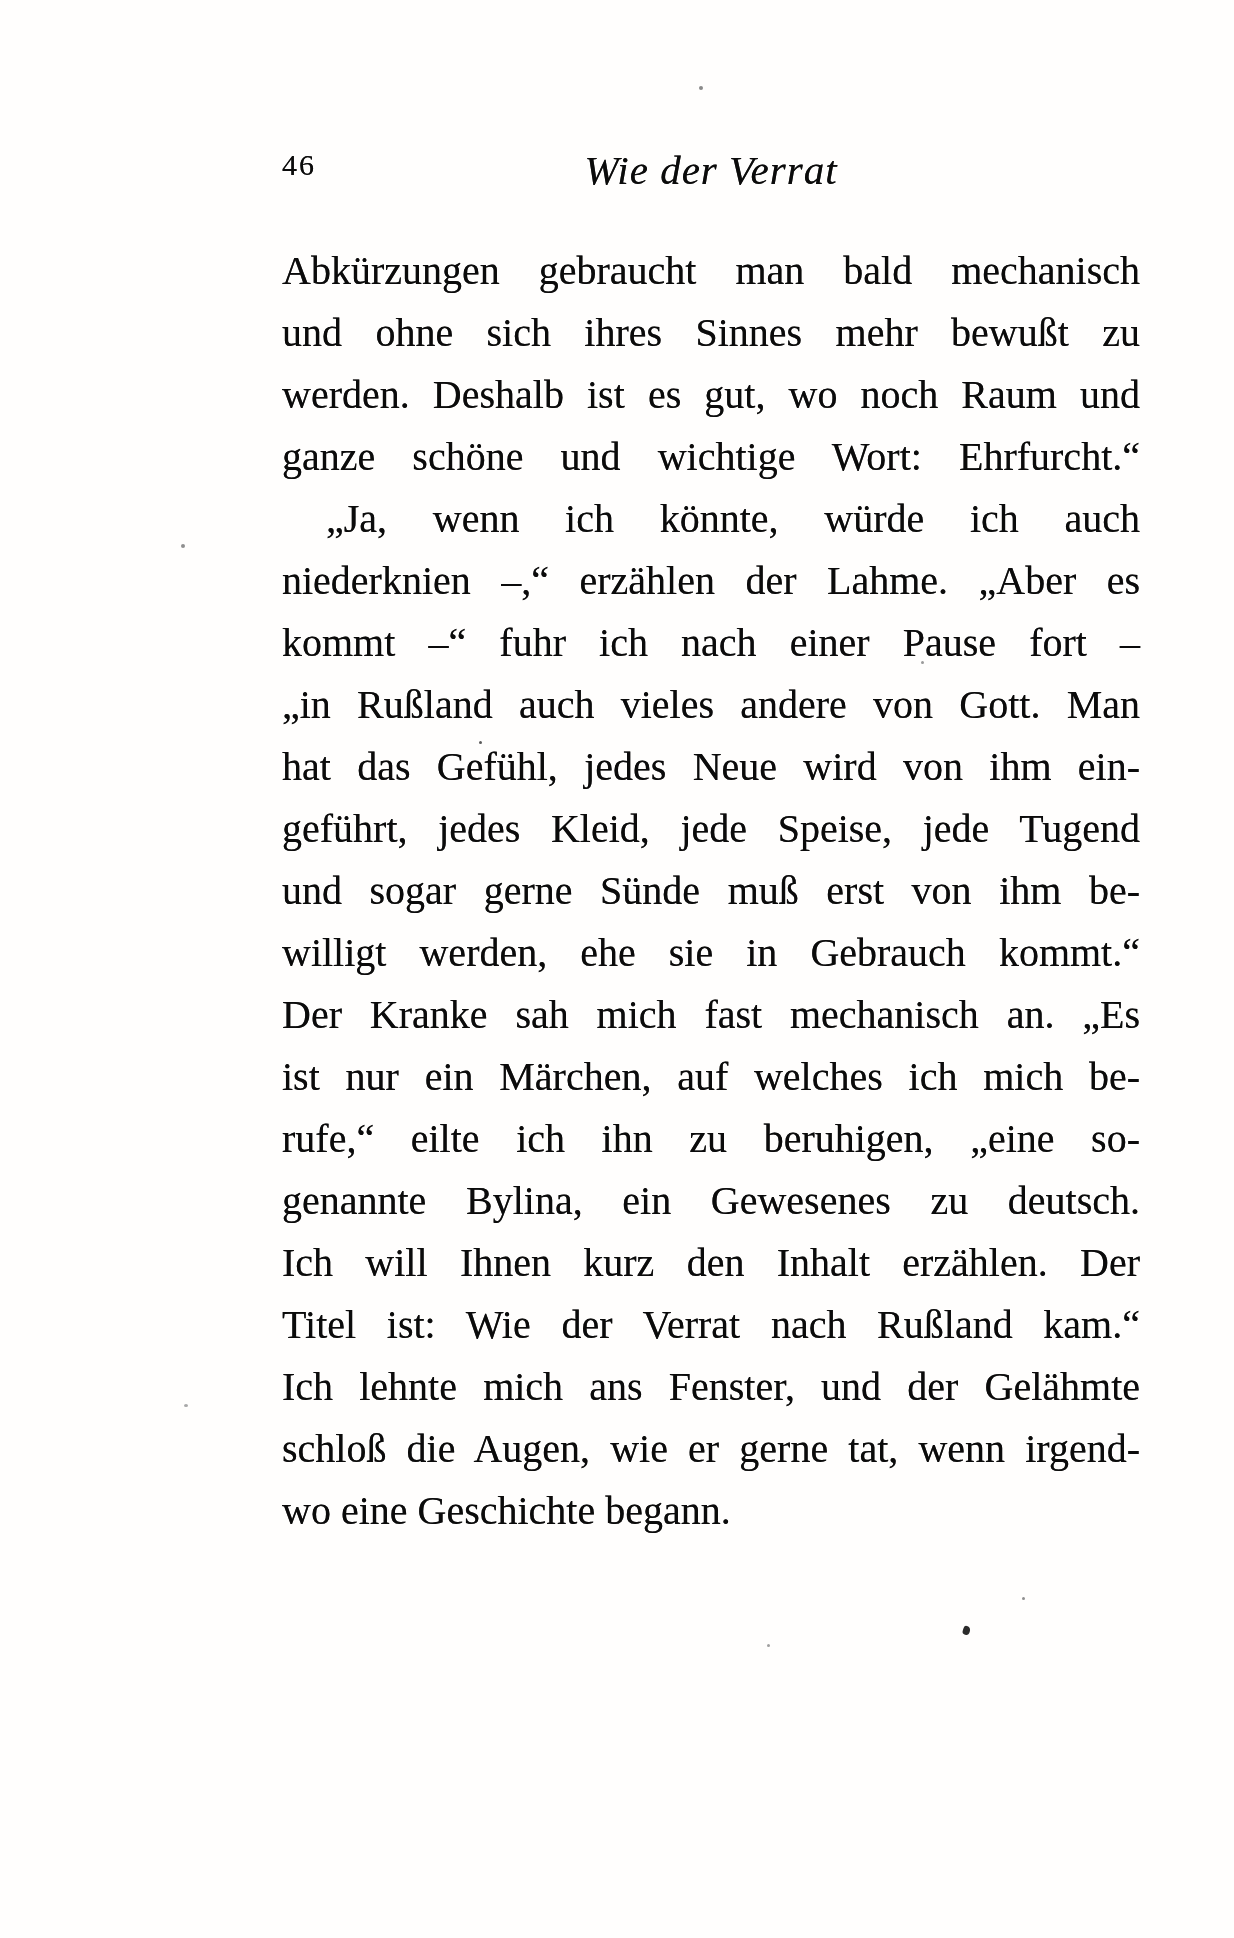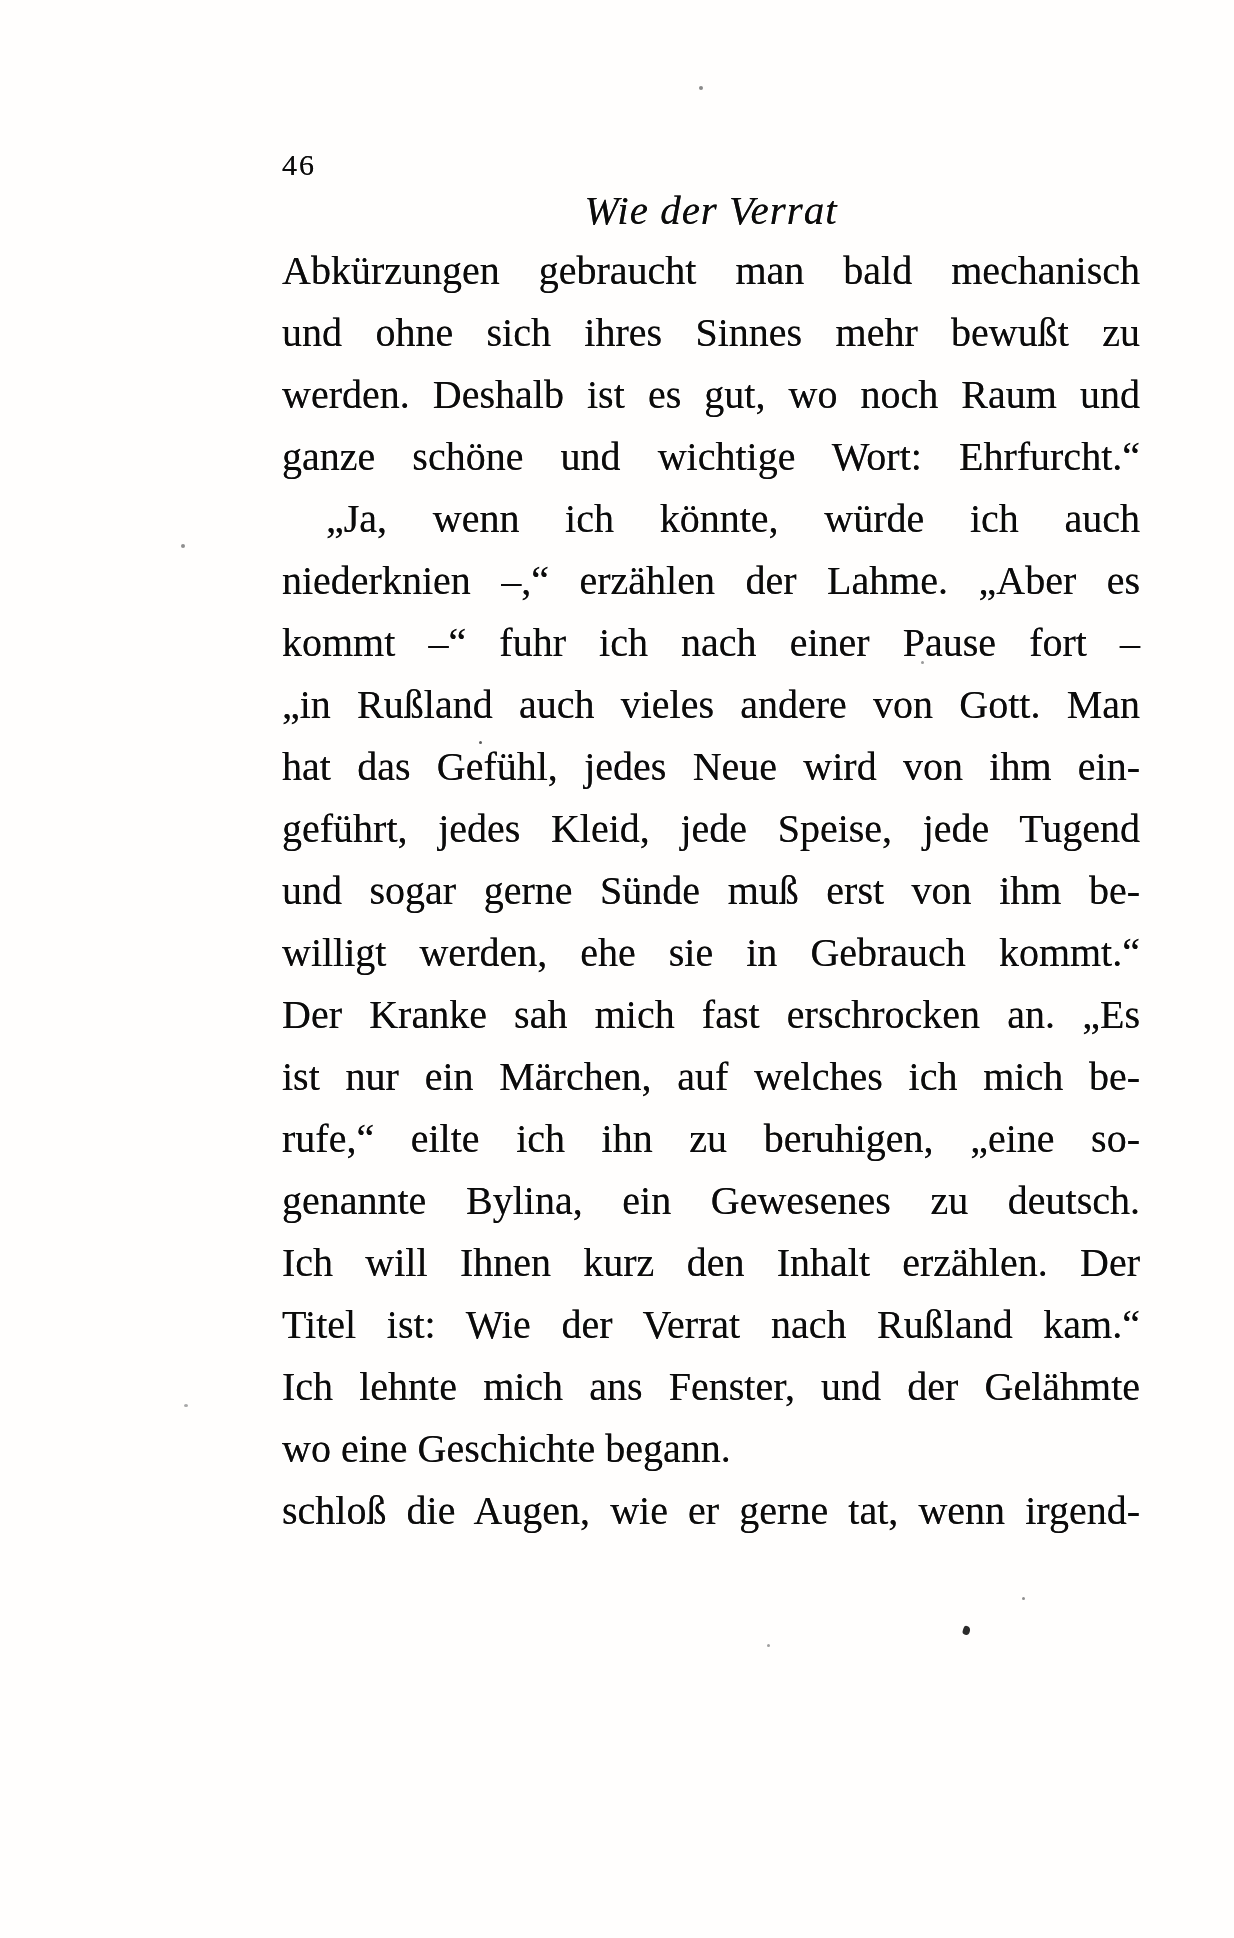--- a/index.html
+++ b/index.html
@@ -35,21 +35,20 @@
   .running-head {
     position: absolute;
     left: 0;
     width: 100%;
     top: 0;
     text-align: center;
     font-style: italic;
     font-size: 41px;
     letter-spacing: 1px;
     text-shadow: 0 0 0.5px rgba(0,0,0,.75);
-    margin-top: 40px;
   }
   
   .body-text {
     position: absolute;
     top: 240px;
     left: 282px;
     width: 858px;
   }
   .line {
     height: 62px;
@@ -87,29 +86,29 @@
       <div class="line">werden. Deshalb ist es gut, wo noch Raum und</div>
       <div class="line">ganze schöne und wichtige Wort: Ehrfurcht.“</div>
       <div class="line indent">„Ja, wenn ich könnte, würde ich auch</div>
       <div class="line">niederknien –,“ erzählen der Lahme. „Aber es</div>
       <div class="line">kommt –“ fuhr ich nach einer Pause fort –</div>
       <div class="line">„in Rußland auch vieles andere von Gott. Man</div>
       <div class="line">hat das Gefühl, jedes Neue wird von ihm ein-</div>
       <div class="line">geführt, jedes Kleid, jede Speise, jede Tugend</div>
       <div class="line">und sogar gerne Sünde muß erst von ihm be-</div>
       <div class="line">willigt werden, ehe sie in Gebrauch kommt.“</div>
-      <div class="line">Der Kranke sah mich fast erschrocken an. „Es</div>
+      <div class="line">Der Kranke sah mich fast mechanisch an. „Es</div>
       <div class="line">ist nur ein Märchen, auf welches ich mich be-</div>
       <div class="line">rufe,“ eilte ich ihn zu beruhigen, „eine so-</div>
       <div class="line">genannte Bylina, ein Gewesenes zu deutsch.</div>
       <div class="line">Ich will Ihnen kurz den Inhalt erzählen. Der</div>
       <div class="line">Titel ist: Wie der Verrat nach Rußland kam.“</div>
       <div class="line">Ich lehnte mich ans Fenster, und der Gelähmte</div>
+      <div class="line">schloß die Augen, wie er gerne tat, wenn irgend-</div>
       <div class="line last">wo eine Geschichte begann.</div>
-      <div class="line">schloß die Augen, wie er gerne tat, wenn irgend-</div>
     </div>
 
   <div class="speck" style="left:699px; top:86px; width:4px; height:4px; background:#8a8a8a;"></div>
   <div class="speck" style="left:181px; top:544px; width:4px; height:4px; background:#8f8f8f;"></div>
   <div class="speck" style="left:479px; top:741px; width:3px; height:3px; background:#5a5a5a;"></div>
   <div class="speck" style="left:921px; top:661px; width:3px; height:3px; background:#9a9a9a;"></div>
   <div class="speck" style="left:184px; top:1404px; width:4px; height:3px; background:#a8a8a8;"></div>
   <div class="speck" style="left:963px; top:1626px; width:7px; height:9px; background:#2b2b2b; border-radius:40% 60% 55% 45%; transform:rotate(18deg);"></div>
   <div class="speck" style="left:1022px; top:1597px; width:3px; height:3px; background:#8f8f8f;"></div>
   <div class="speck" style="left:767px; top:1644px; width:3px; height:3px; background:#9f9f9f;"></div>

